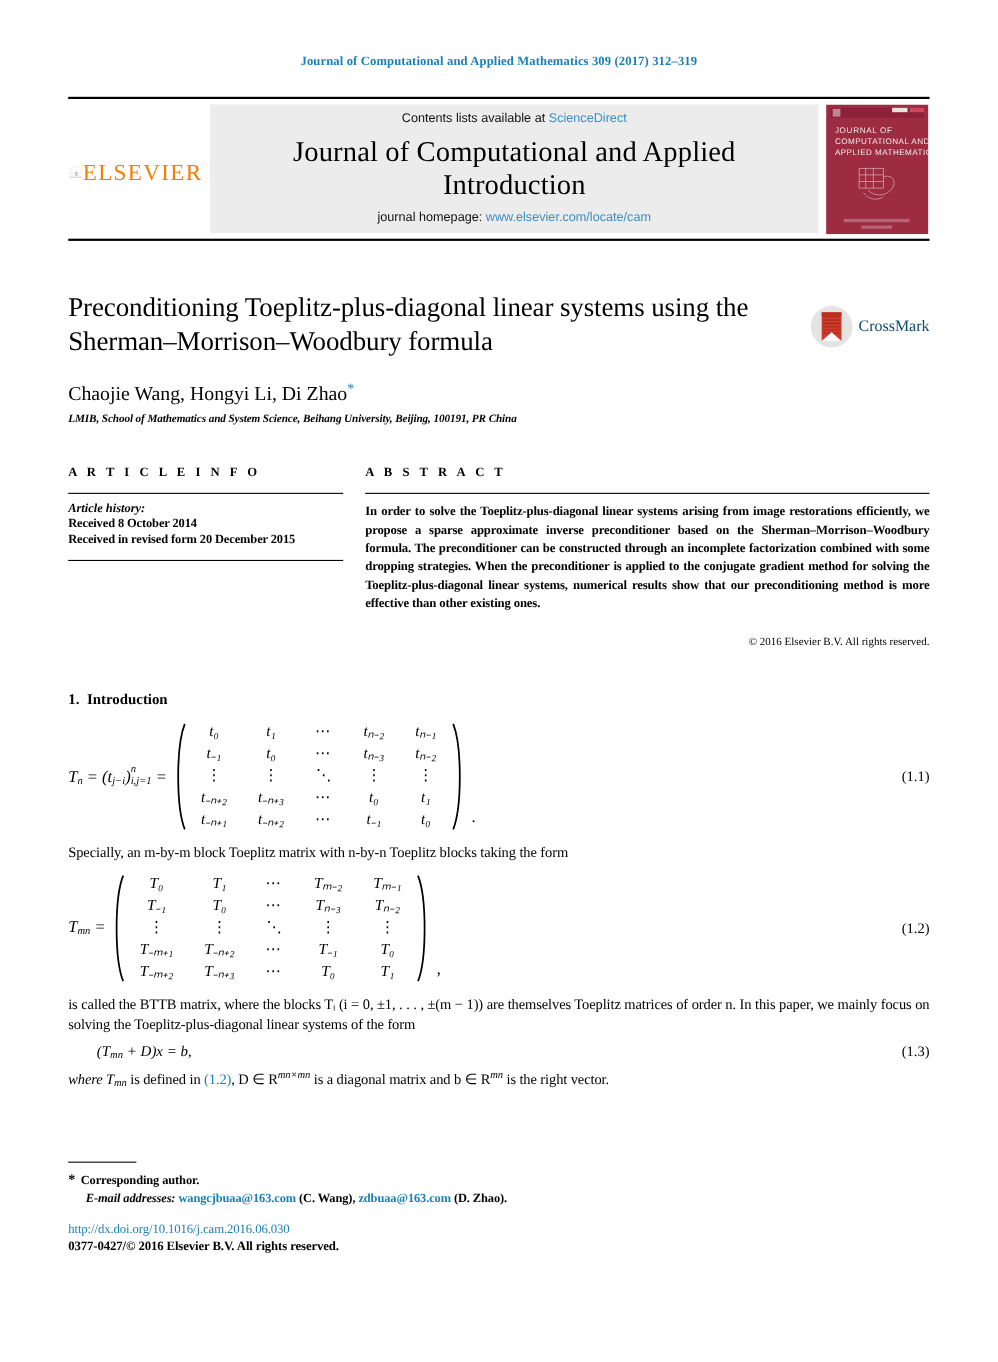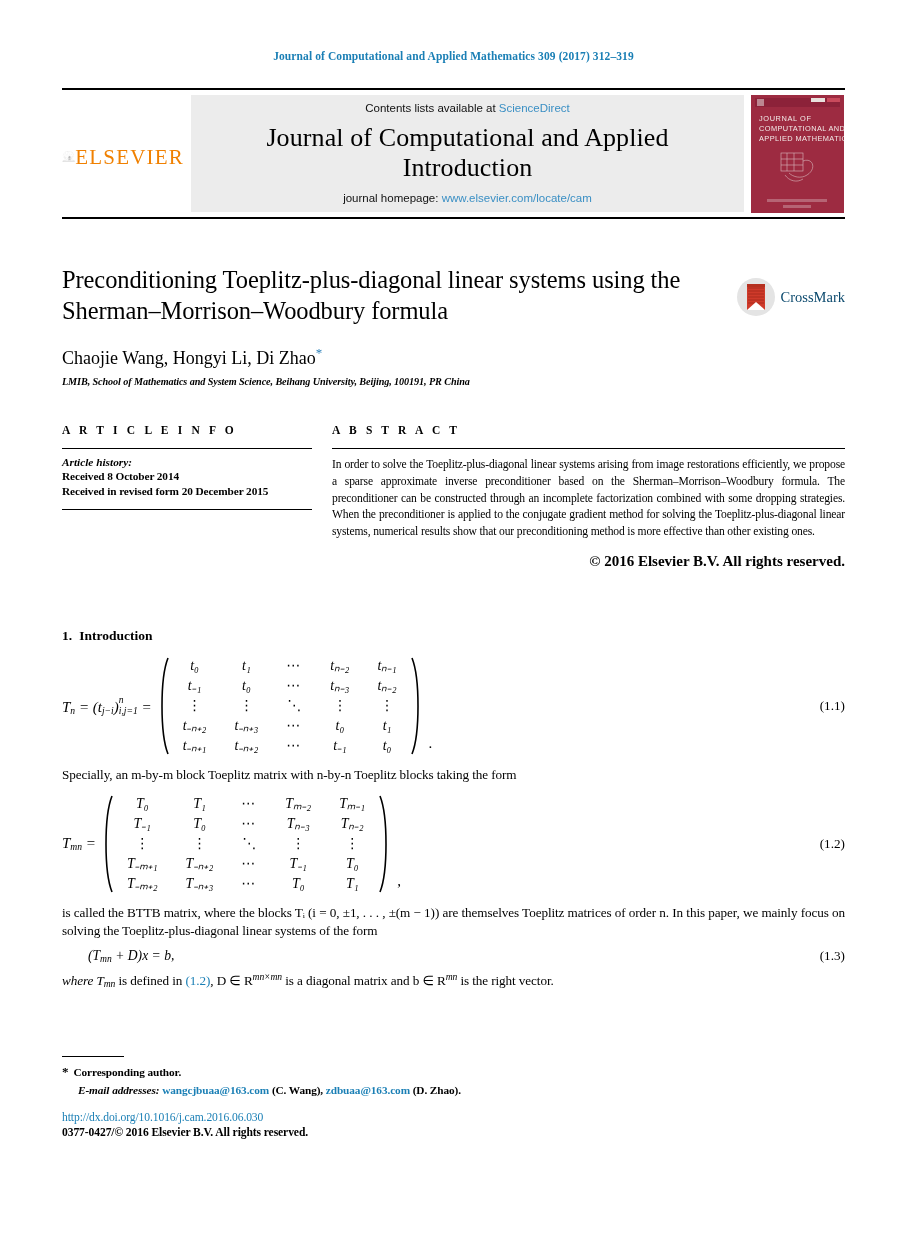--- a/index.html
+++ b/index.html
@@ -184,32 +184,32 @@
   }
   .info-line {
     font-weight: bold;
     font-size: 11.3px;
     line-height: 1.36;
     letter-spacing: -0.1px;
   }
   .keywords-block { padding-top: 7px; }
 
   .abstract-text {
-    font-weight: normal;
+    font-weight: bold;
     font-size: 11.6px;
     line-height: 1.45;
     text-align: justify;
     padding-top: 8px;
     letter-spacing: -0.15px;
   }
   .copyright-line {
-    font-weight: bold;
-    font-size: 15px;
+    font-weight: normal;
+    font-size: 10px;
     text-align: right;
-    margin-top: 12px;
+    margin-top: 20px;
   }
 
   
   .body-col {
     position: absolute;
     top: 628px;
     left: 62px;
     width: 783px;
   }
   .h1 {

